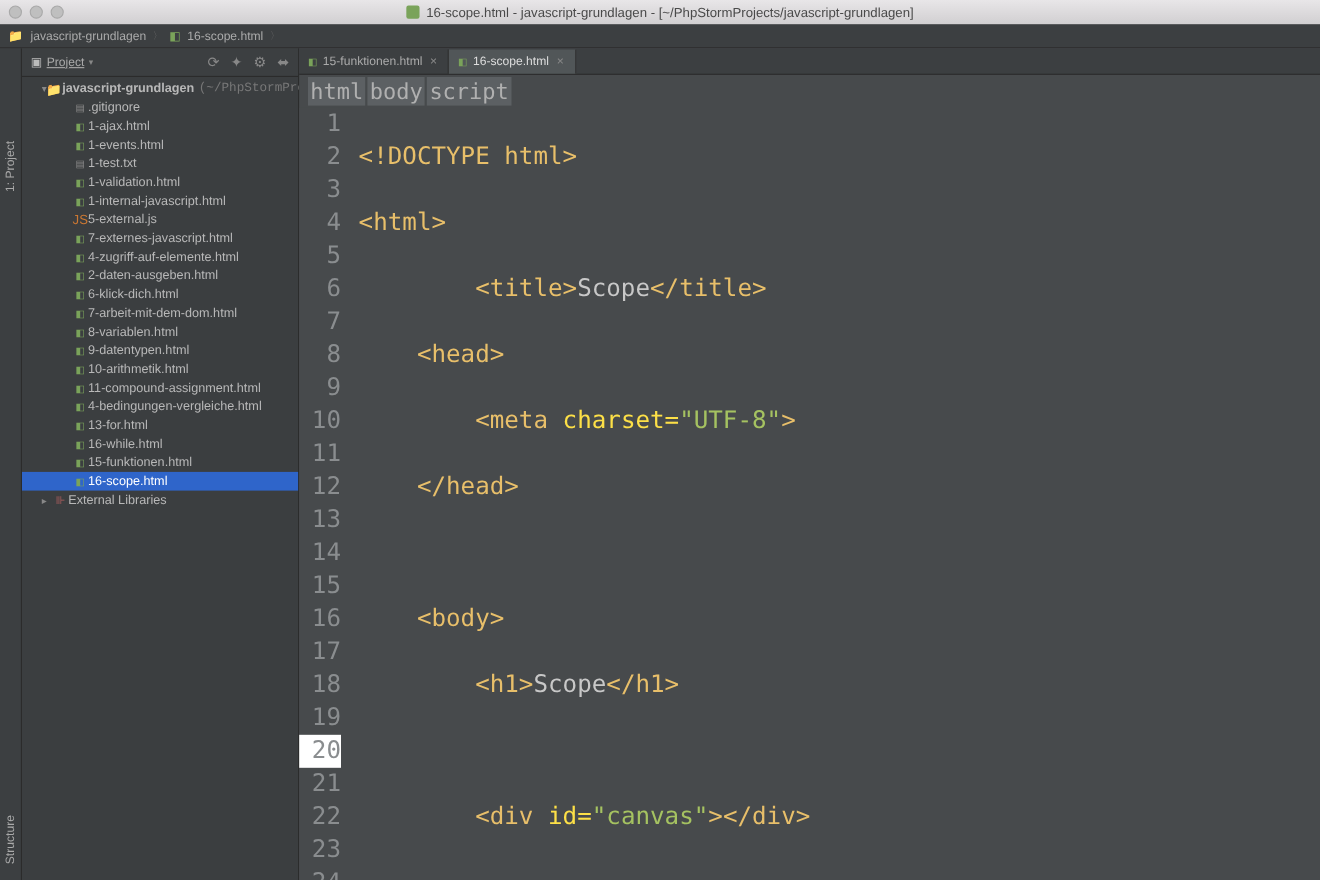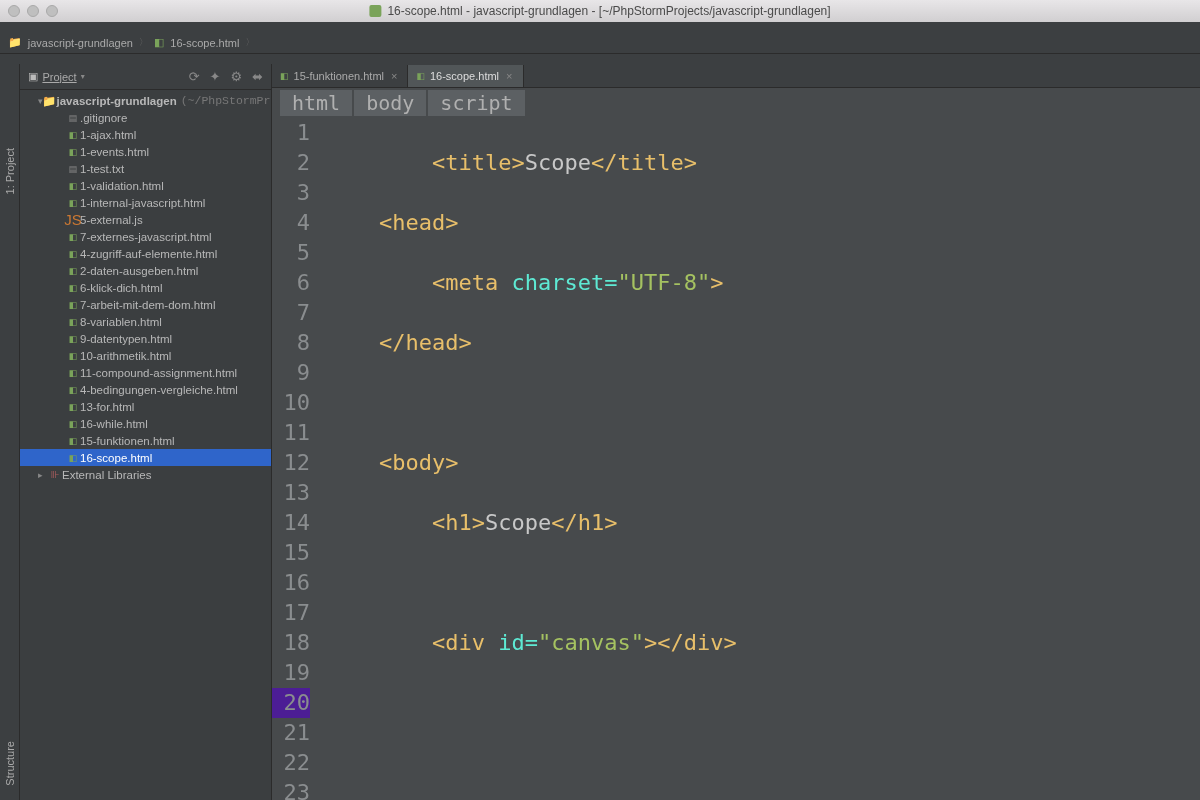--- a/index.html
+++ b/index.html
@@ -5,21 +5,21 @@
 * { margin: 0; padding: 0; box-sizing: border-box; }
 body {
   font-family: "Menlo", "Consolas", monospace;
   background: #3c3f41;
   color: #bbbbbb;
   width: 1200px;
   height: 800px;
   overflow: hidden;
   font-size: 12px;
 }
-.window { display: flex; flex-direction: column; height: 100%; gap: 10px; }
+.window { display: flex; flex-direction: column; height: 100%; }
 .titlebar {
   height: 22px;
   background: linear-gradient(#e8e6e8, #d1cfd1);
   display: flex;
   align-items: center;
   padding: 0 8px;
   font-family: "Helvetica Neue", sans-serif;
   color: #4a4a4a;
   font-size: 12px;
   position: relative;
@@ -65,52 +65,52 @@
 .tree-row .ic { width:14px; height:12px; display:inline-flex; align-items:center; justify-content:center; }
 .tree-row .lbl { color:#b8b8b8; }
 .tree-row .suff { color:#777; margin-left:4px;font-family:Liberation Mono, monospace; }
 .tree-row.d1 { padding-left:18px; }
 .tree-row.d2 { padding-left:36px; }
 .tree-row.sel { background:#2f65ca; }
 .tree-row.sel .lbl { color:#fff; }
 .ic-folder { color:#c9a86a; }
 .ic-html { color:#7aa35a; font-size:9px; }
 .ic-txt { color:#888; font-size:9px; }
-.ic-js { color:#cc7832; font-size:15px; }
+.ic-js { color:#cc7832; font-size:12px; }
 .ic-lib { color:#b45f5f; font-size:10px; }
 .editor { flex:1; display:flex; flex-direction:column; min-width:0; background:#474a4c; }
 .tabs {
   height:24px; background:#3c3f41; border-bottom:1px solid #2b2b2b;
   display:flex; align-items:flex-end;
 }
 .tab {
   height:22px; display:flex; align-items:center; padding:0 10px 0 8px; gap:5px;
   font-family:"Helvetica Neue",sans-serif; font-size:11px; color:#aaa;
   border-right:1px solid #2b2b2b; cursor:pointer;
 }
 .tab.active { background:#515658; color:#ddd; }
 .tab .x { color:#888; font-size:11px; margin-left:2px; }
 .breadcrumb {
   height:30px; display:flex; align-items:center; gap:2px; padding-left:8px;
   font-size:20px; font-family:"Menlo",monospace;
 }
-.bc-item { background:#5c6063; color:#b0b0b0; padding:1px 12px; }
+.bc-item { background:#5c6063; color:#b0b0b0; padding:1px 2px; }
 .code-area { flex:1; display:flex; min-height:0; }
 .gutter {
   width:48px; background:#474a4c; text-align:right; padding-right:10px;
   font-size:22px; line-height:30px; color:#8a8d8f; font-family:"Menlo",monospace;
   user-select:none;
 }
 .code {
   flex:1; font-size:22px; line-height:30px; font-family:"Menlo",monospace;
   white-space:pre; color:#c8c8c8; padding-left:6px; overflow:hidden;
 }
 .code .line { height:30px; }
 .t-tag { color:#e8bf6a; }
-.t-attr { color:#5eead4; }
+.t-attr { color:#fde047; }
 .t-str { color:#a5c261; }
 </style>
 </head>
 <body>
 
 <div class="window">
 
   <div class="titlebar">
     <div class="traffic">
       <div class="tl-btn"></div>
@@ -302,27 +302,29 @@
             <div>10</div>
             <div>11</div>
             <div>12</div>
             <div>13</div>
             <div>14</div>
             <div>15</div>
             <div>16</div>
             <div>17</div>
             <div>18</div>
             <div>19</div>
-            <div style="background:#4c1d95">20</div>
+            <div style="background:#ffffff">20</div>
             <div>21</div>
             <div>22</div>
             <div>23</div>
             <div>24</div>
           </div>
         <div class="code" id="code">
+<div class="line"><span class="t-tag">&lt;!DOCTYPE html&gt;</span></div>
+<div class="line"><span class="t-tag">&lt;html&gt;</span></div>
 <div class="line">        <span class="t-tag">&lt;title&gt;</span><span>Scope</span><span class="t-tag">&lt;/title&gt;</span></div>
 <div class="line">    <span class="t-tag">&lt;head&gt;</span></div>
 <div class="line">        <span class="t-tag">&lt;meta </span><span class="t-attr">charset=</span><span class="t-str">"UTF-8"</span><span class="t-tag">&gt;</span></div>
 <div class="line">    <span class="t-tag">&lt;/head&gt;</span></div>
 <div class="line"></div>
 <div class="line">    <span class="t-tag">&lt;body&gt;</span></div>
 <div class="line">        <span class="t-tag">&lt;h1&gt;</span><span>Scope</span><span class="t-tag">&lt;/h1&gt;</span></div>
 <div class="line"></div>
 <div class="line">        <span class="t-tag">&lt;div </span><span class="t-attr">id=</span><span class="t-str">"canvas"</span><span class="t-tag">&gt;&lt;/div&gt;</span></div>
 <div class="line"></div>

